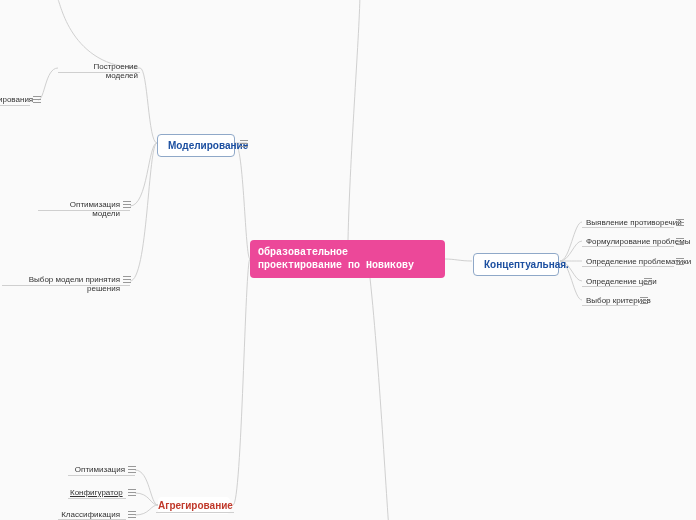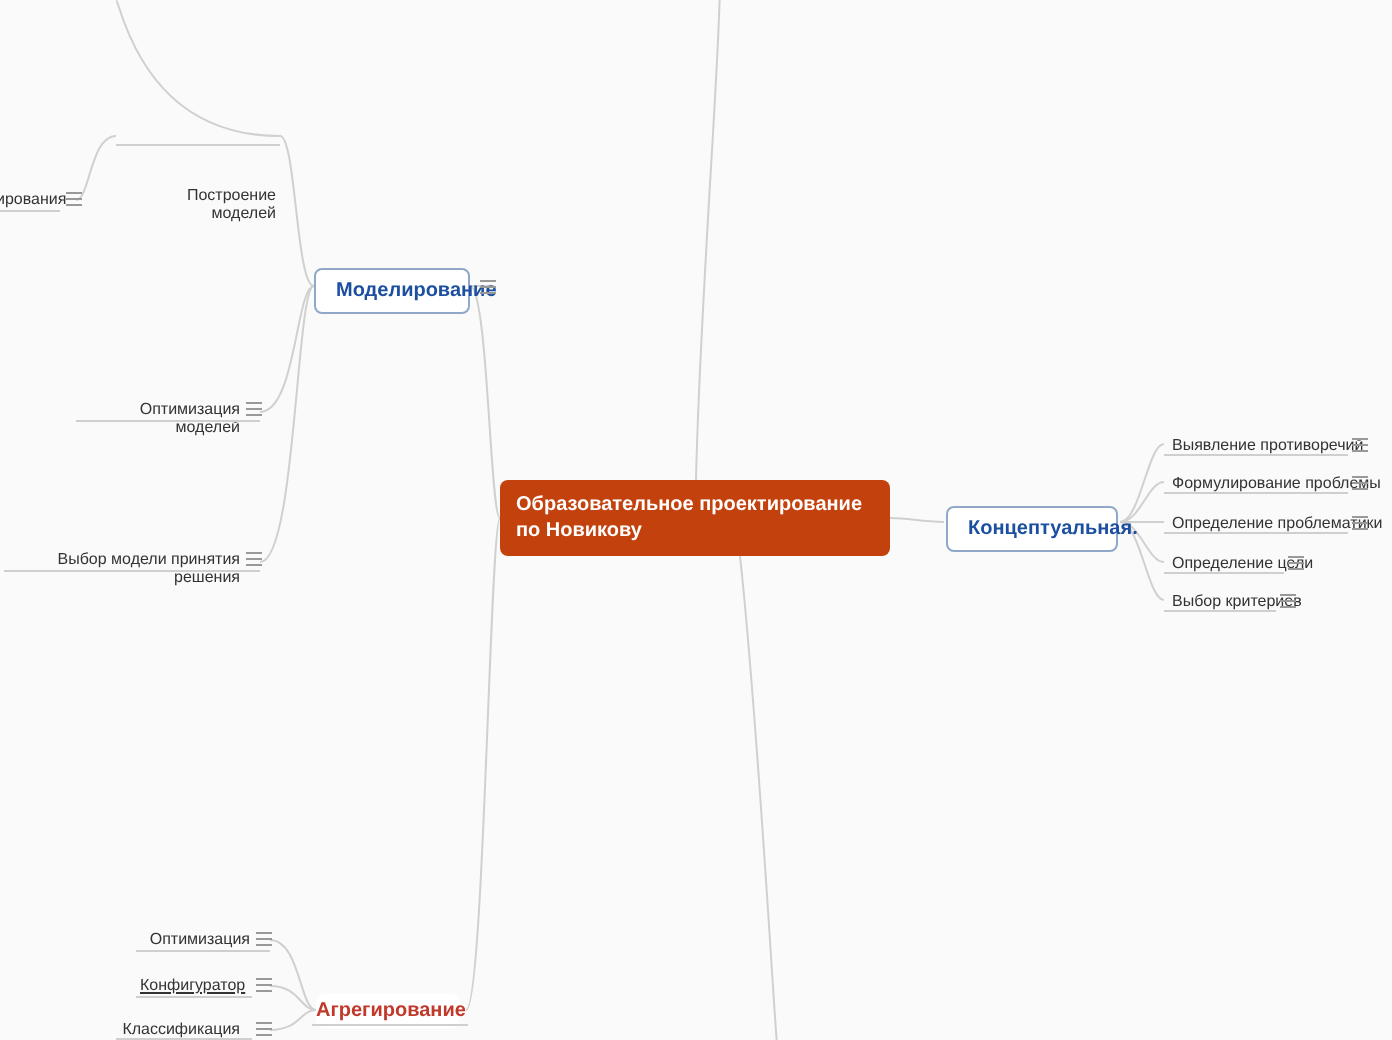--- a/index.html
+++ b/index.html
@@ -20,29 +20,30 @@
   }
   .node {
     position: absolute;
     box-sizing: border-box;
   }
   .root {
     left: 250px;
     top: 240px;
     width: 195px;
     height: 38px;
-    background: #c2410c;
+    background: #ec4899;
     color: #fff;
     border-radius: 4px;
     font-size: 10px;
     font-weight: bold;
     padding: 6px 8px;
     line-height: 13px;
     display: flex;
     align-items: center;
+    font-family: Liberation Mono, monospace;
   }
   .major {
     border: 1px solid #8fa8c8;
     border-radius: 4px;
     background: #fff;
     color: #1c4fa0;
     font-size: 10px;
     font-weight: bold;
     padding: 5px 10px;
     text-align: center;
@@ -149,33 +150,33 @@
   <span>Выбор критериев</span>
 </div>
 <div class="underline" style="left:582px; top:305px; width:56px;"></div>
 <span class="notes-icon" style="left:640px; top:297px;"></span>
 
 <div class="node major" style="left:157px; top:134px; width:78px;">
   <span>Моделирование</span>
 </div>
 <span class="notes-icon" style="left:240px; top:140px;"></span>
 
-<div class="node leaf left" style="left:60px; top:62px; width:78px;margin-top:31px;">
+<div class="node leaf left" style="left:60px; top:62px; width:78px;">
   <span>Построение моделей</span>
 </div>
 <div class="underline" style="left:58px; top:72px; width:82px;"></div>
 
 <div class="node leaf left" style="left:-2px; top:95px;">
   <span>ирования</span>
 </div>
 <div class="underline" style="left:-5px; top:105px; width:35px;"></div>
 <span class="notes-icon" style="left:33px; top:96px;"></span>
 
 <div class="node leaf left" style="left:40px; top:200px; width:80px;">
-  <span>Оптимизация моделей</span>
+  <span>Оптимизация модели</span>
 </div>
 <div class="underline" style="left:38px; top:210px; width:92px;"></div>
 <span class="notes-icon" style="left:123px; top:201px;"></span>
 
 <div class="node leaf left" style="left:5px; top:275px; width:115px;">
   <span>Выбор модели принятия решения</span>
 </div>
 <div class="underline" style="left:2px; top:285px; width:128px;"></div>
 <span class="notes-icon" style="left:123px; top:276px;"></span>
 

